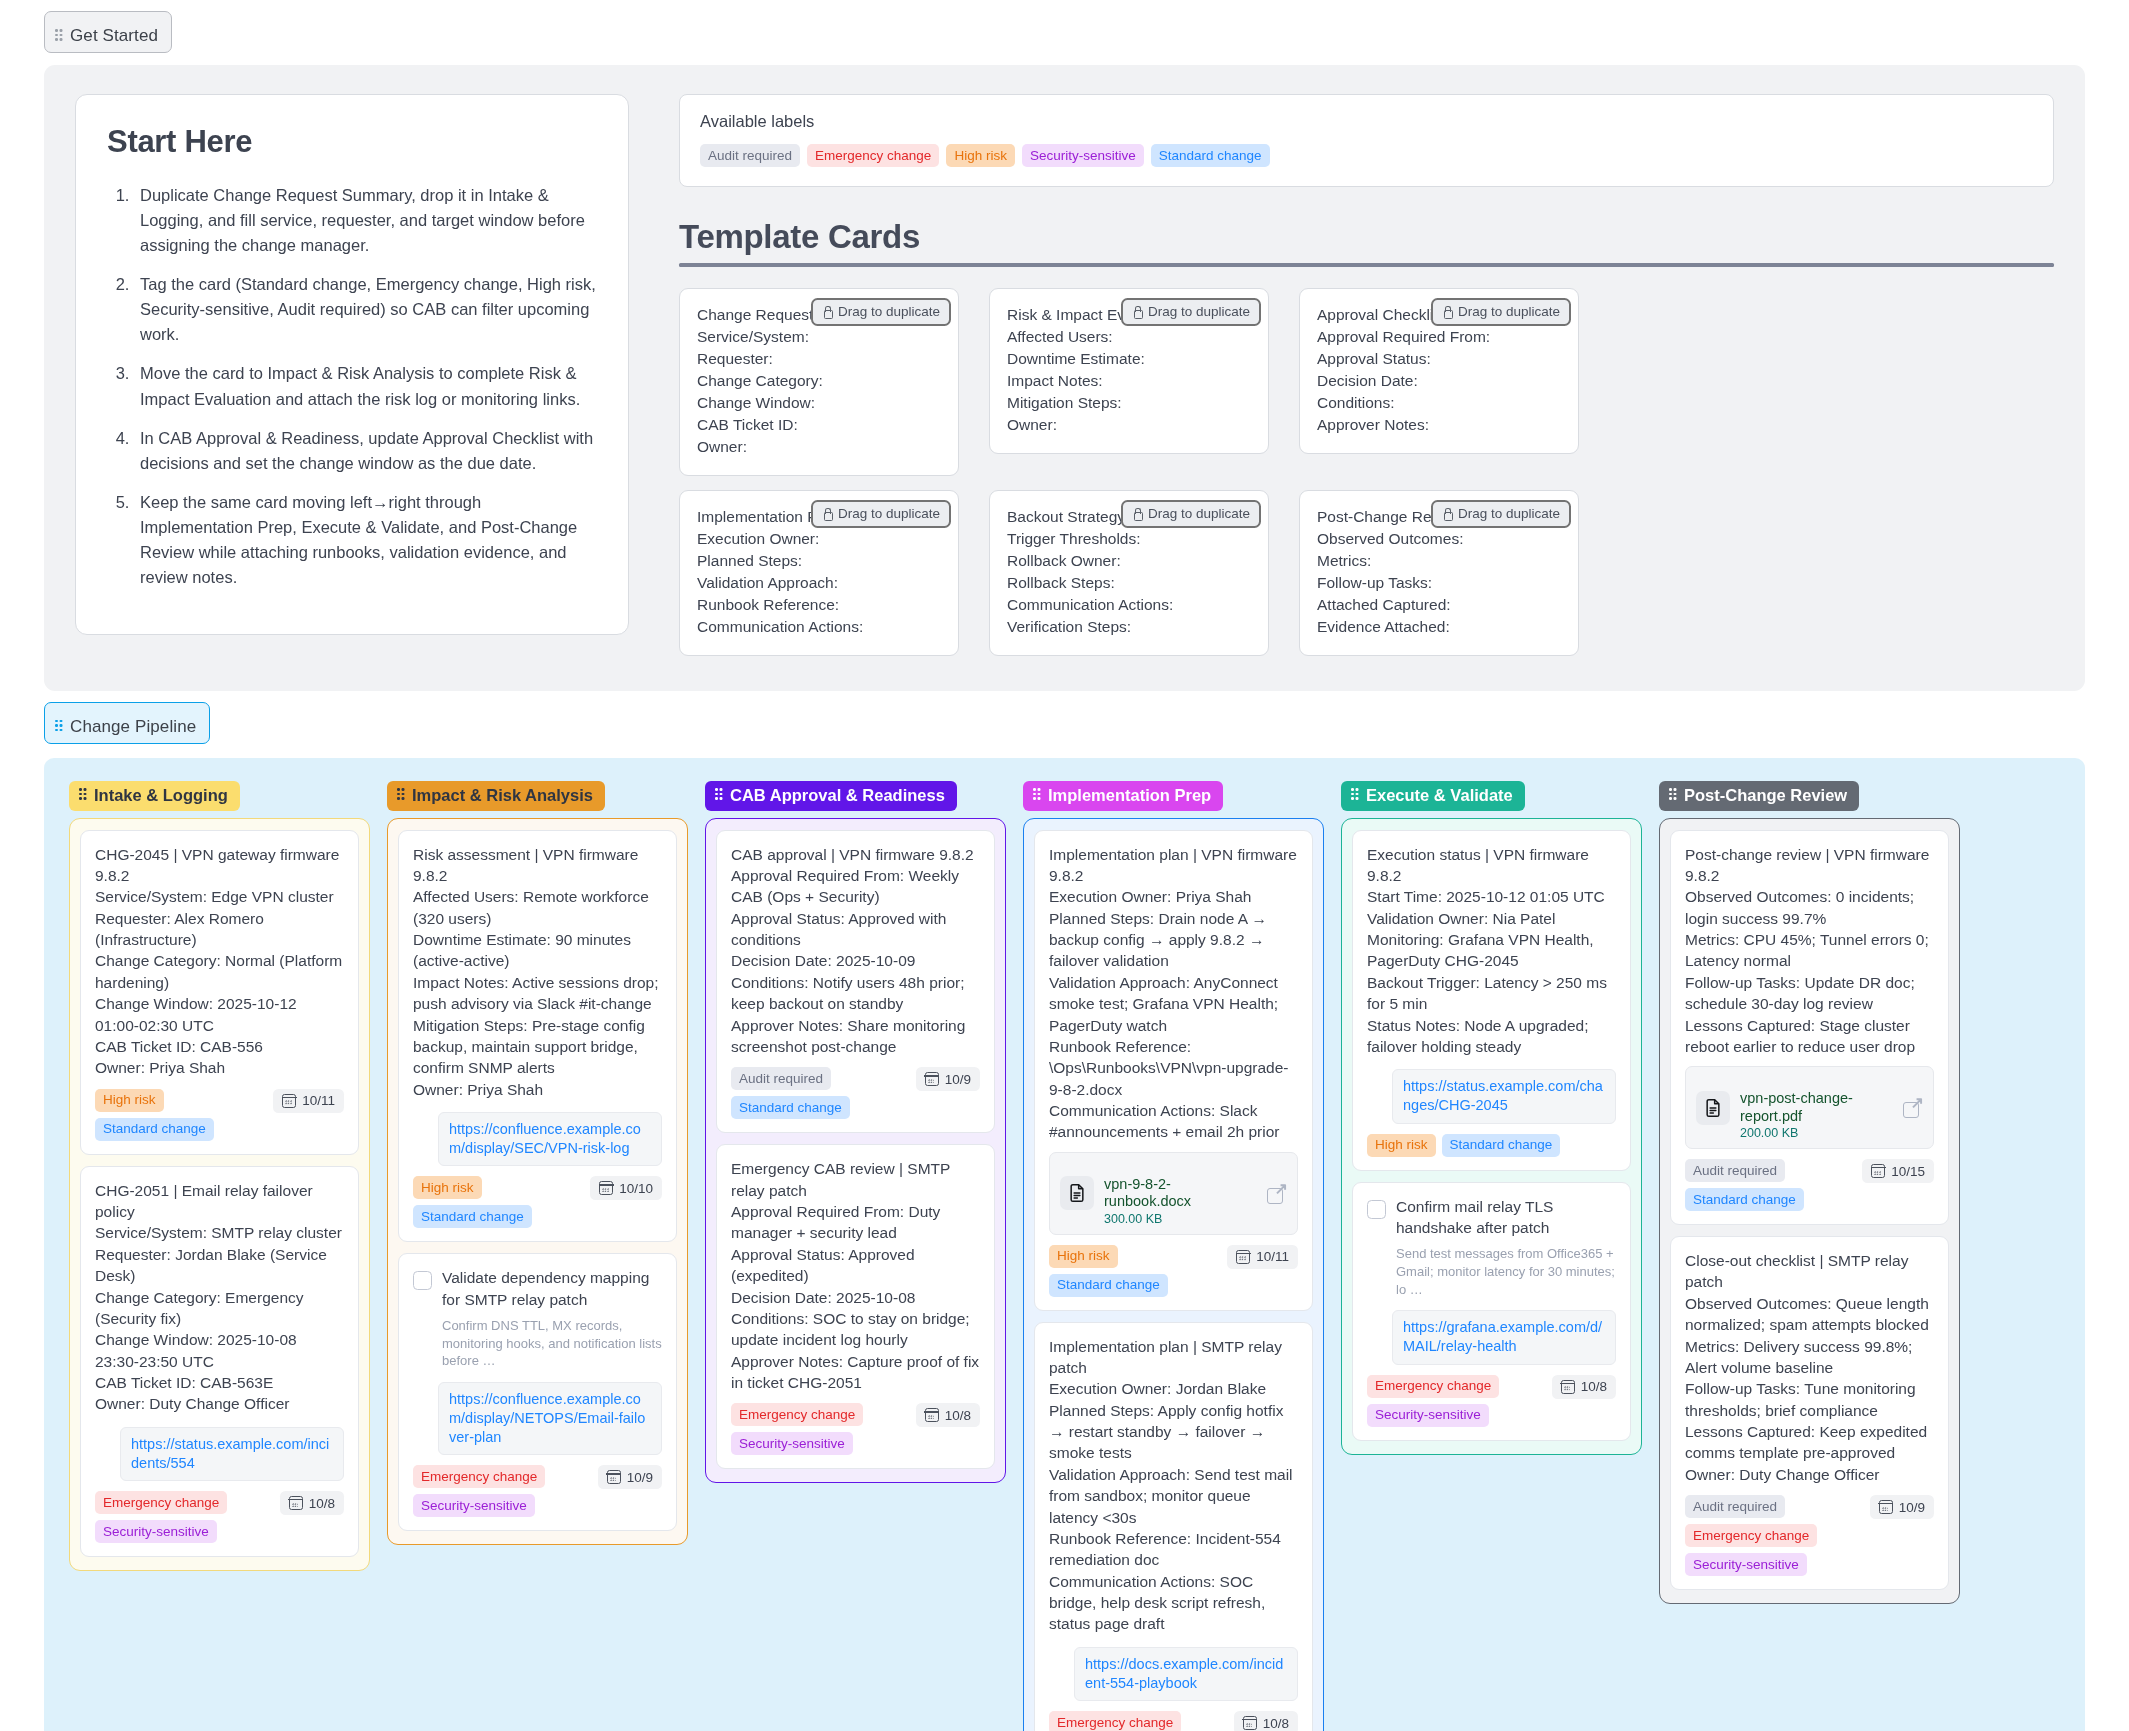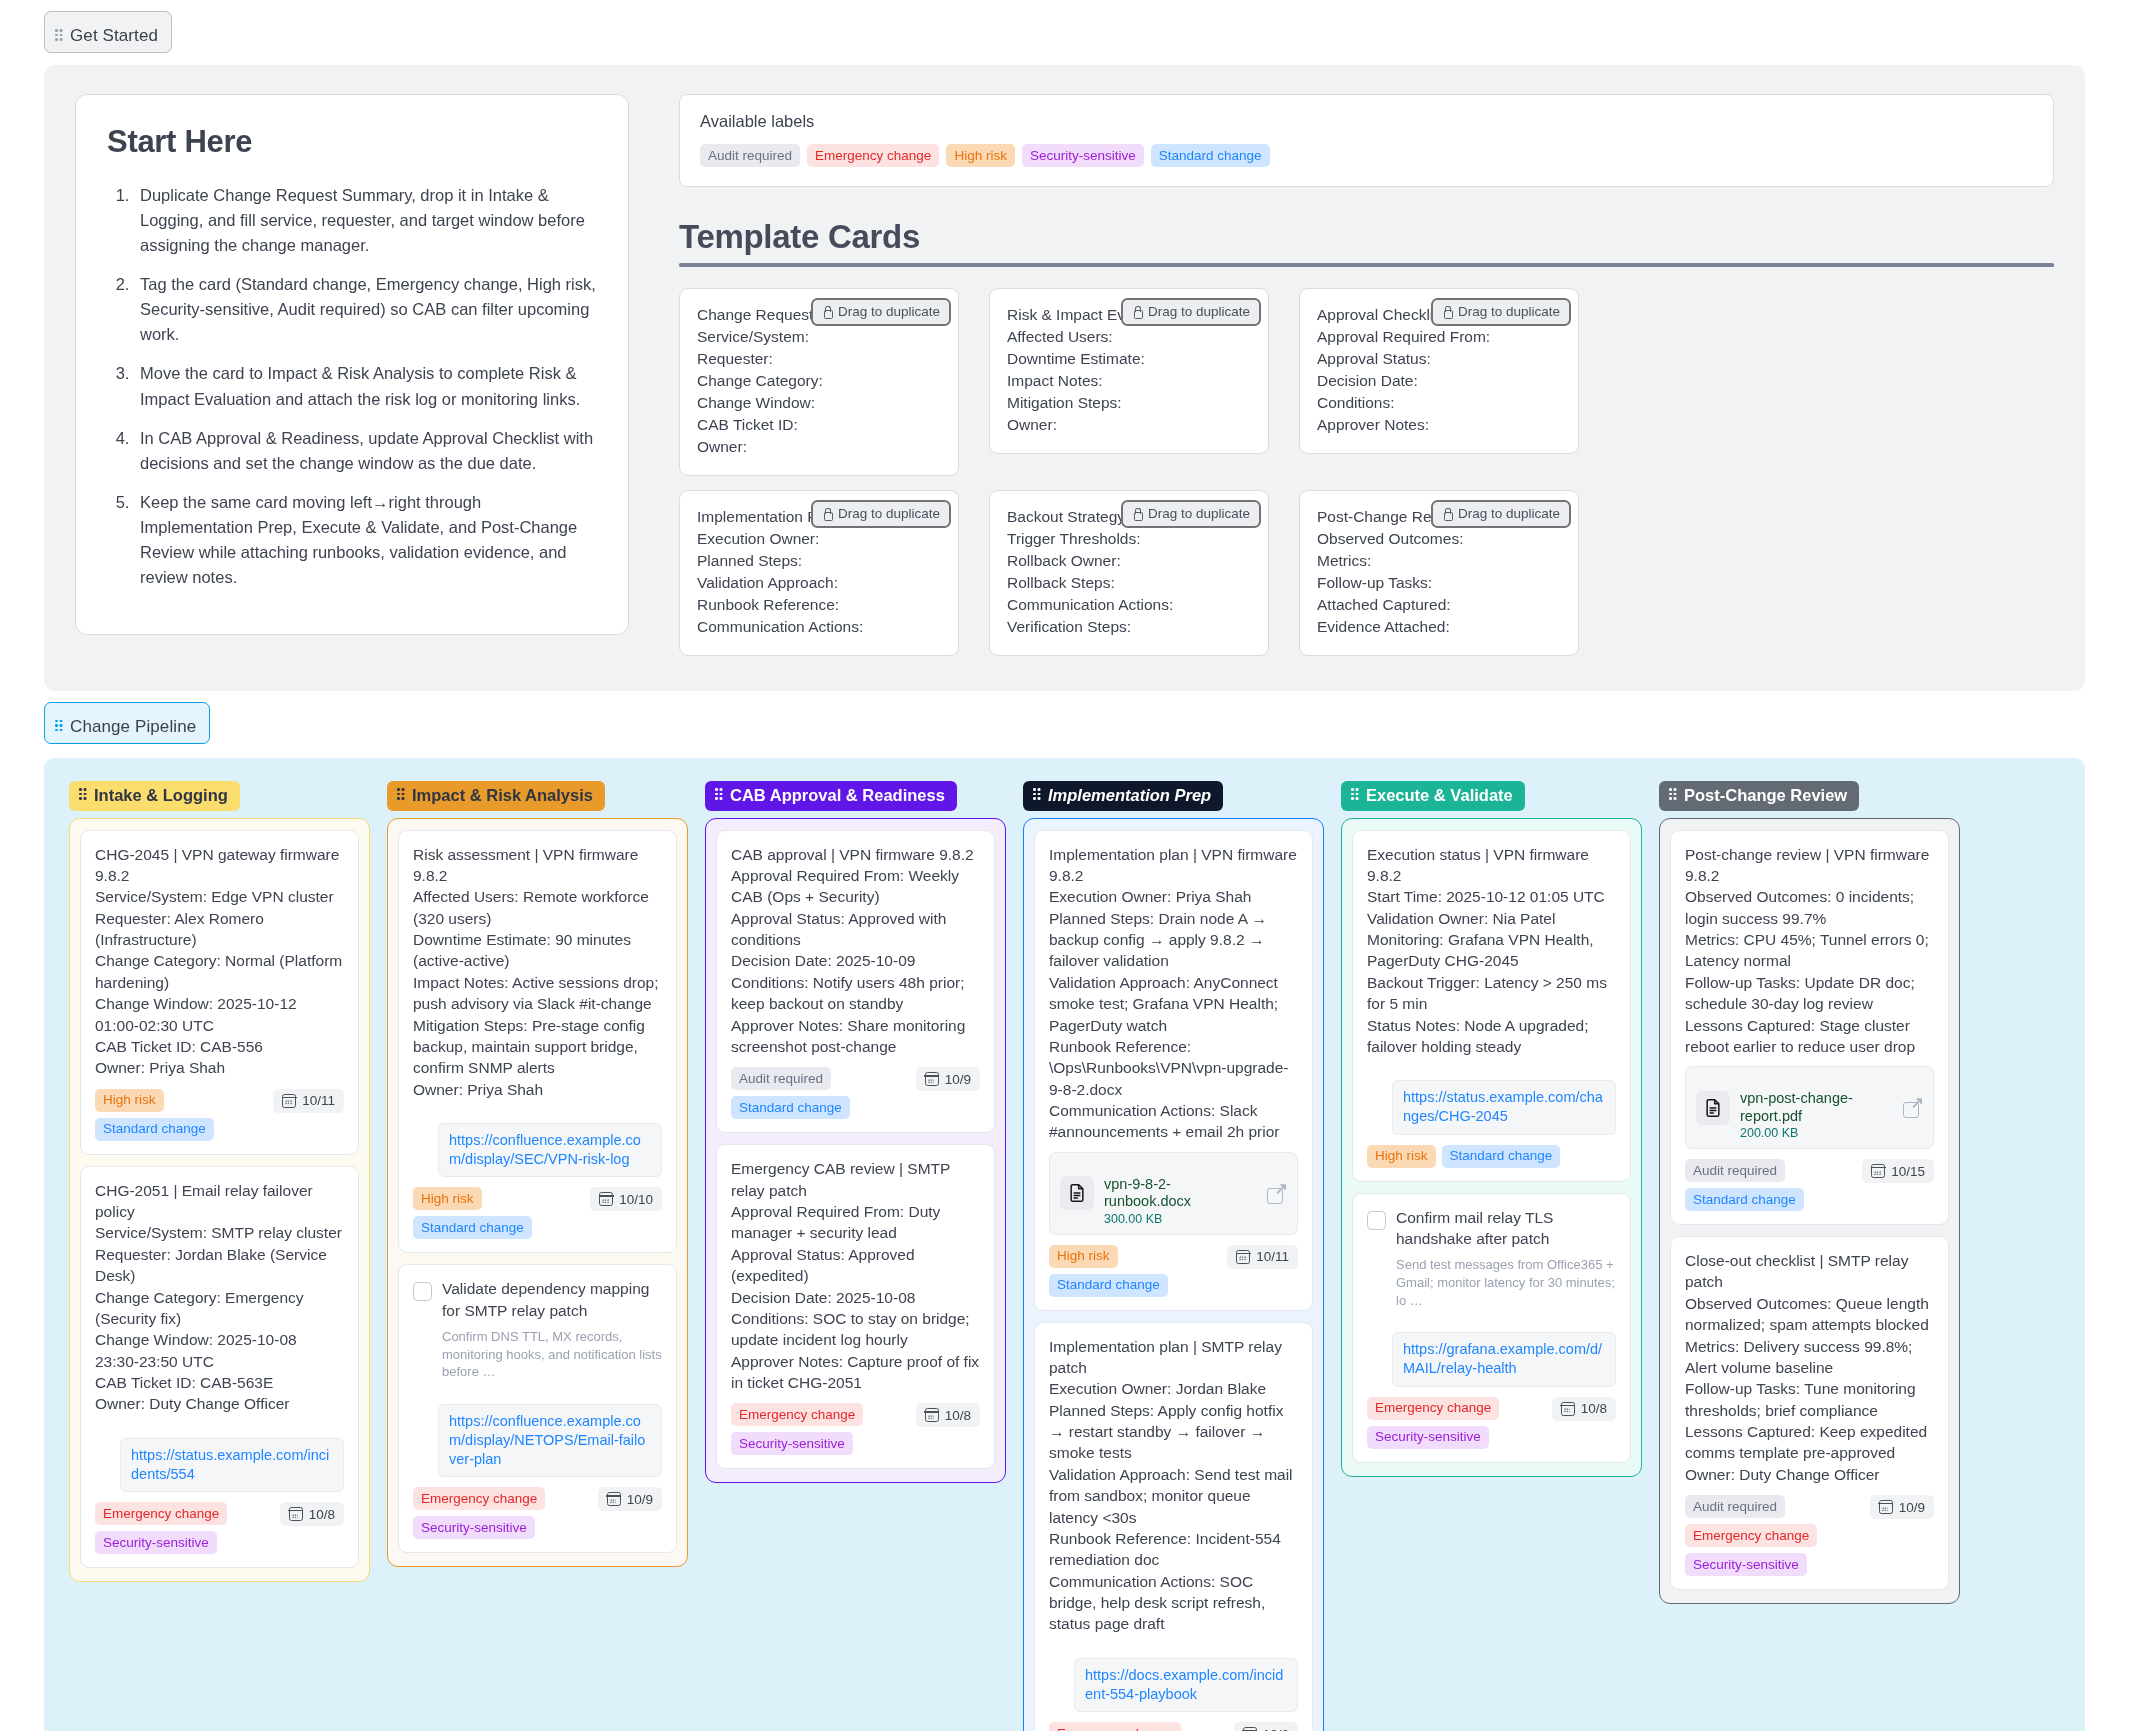--- a/index.html
+++ b/index.html
@@ -150,21 +150,21 @@
   }
   .doc-ico {
     flex: 0 0 auto; width: 34px; height: 34px; background: #e9ebef;
     border-radius: 7px; display: flex; align-items: center; justify-content: center;
   }
   .attach-meta { flex: 1; min-width: 0; }
   .attach-name { font-size: 14.5px; line-height: 1.2; color: #14532d; word-break: break-word; margin-top: 15px; }
   .attach-size { font-size: 12.5px; color: #0f766e; margin-top: 1px; }
 
   .linkbox {
-    margin-top: 23px; margin-left: 25px; background: #f4f6f8; border: 1px solid #e8eaee;
+    margin-top: 12px; margin-left: 25px; background: #f4f6f8; border: 1px solid #e8eaee;
     border-radius: 6px; padding: 7px 10px;
   }
   .linkbox a { font-size: 14.5px; line-height: 1.32; color: #1f86ff; word-break: break-all; text-decoration: none; }
 
   .card-foot {
     margin-top: 10px; display: flex; align-items: flex-start;
     justify-content: space-between; gap: 8px;
   }
   .foot-chips { display: flex; flex-wrap: wrap; gap: 6px; max-width: 195px; }
   .date-pill {
@@ -462,21 +462,21 @@
               <span class="chip emergency">Emergency change</span>
               <span class="chip security">Security-sensitive</span>
             </div>
             <span class="date-pill">
               <span class="cal"></span>
               <span>10/8</span>
             </span>
           </div>
         </div>
       </div></div>
-    <div class="col"><div class="col-head" style="background: #0f172a; color: rgb(255, 255, 255); font-style: italic;">
+    <div class="col"><div class="col-head" style="background: #d946ef; color: rgb(255, 255, 255);">
         <span class="grip">
           <i></i>
           <i></i>
           <i></i>
         </span>
         <span>Implementation Prep</span>
       </div><div class="col-body" style="background: rgb(234, 243, 254); border-color: rgb(26, 128, 240);">
         <div class="card">
           <div class="ctext" style="white-space: pre-wrap;">Implementation plan | VPN firmware 9.8.2
 Execution Owner: Priya Shah

